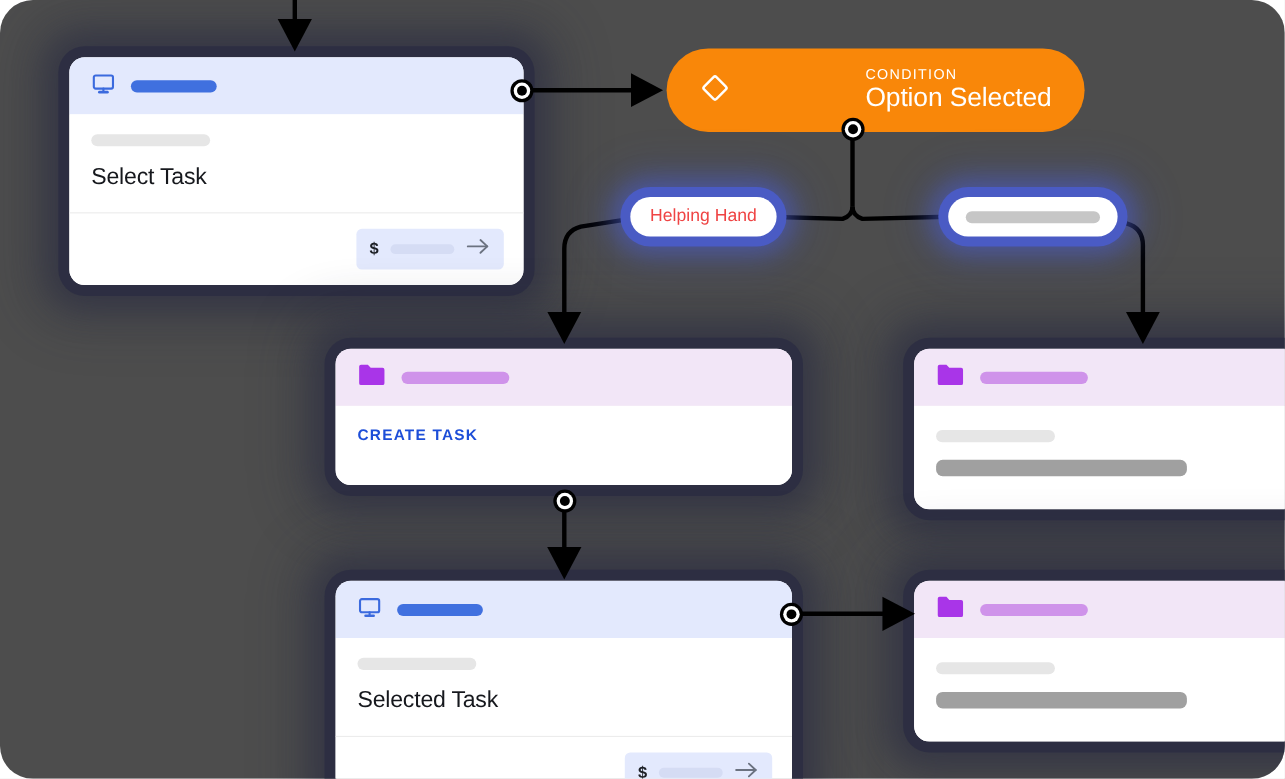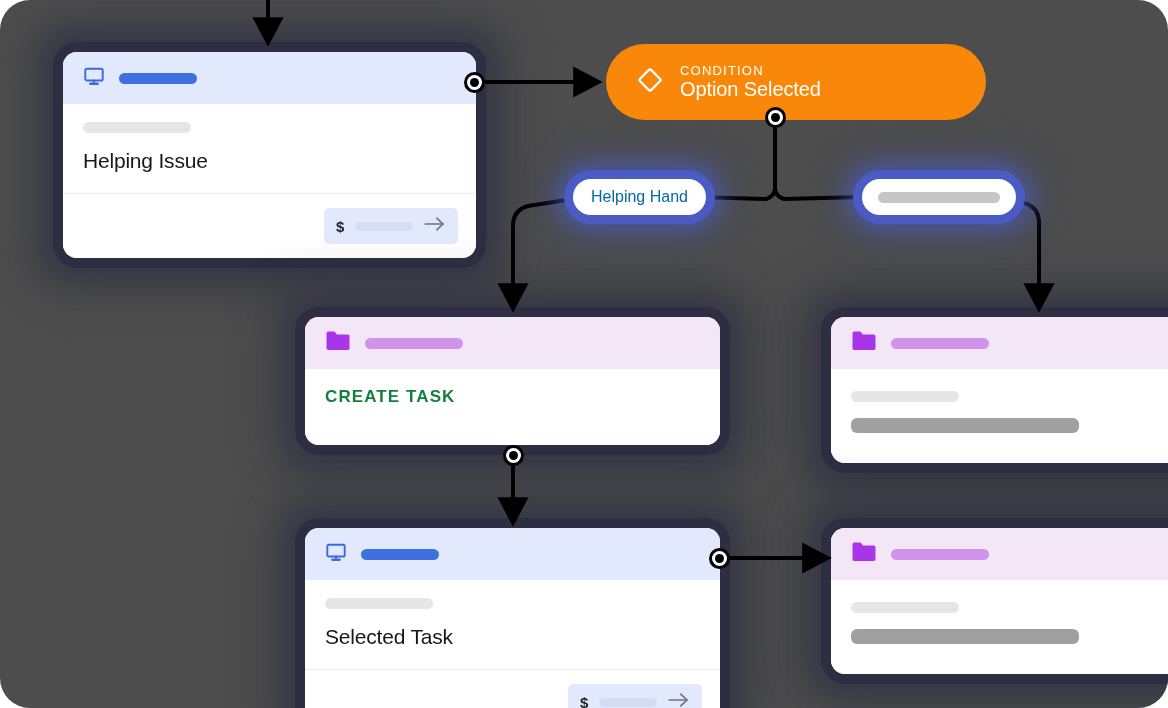--- a/index.html
+++ b/index.html
@@ -69,24 +69,24 @@
   }
 
   .skel {
     border-radius: 6px;
     background: #e6e6e6;
   }
   .skel-sub   { height: 11px; width: 108px; margin-bottom: 16px; }
   .skel-title { height: 15px; width: 228px; background: #a0a0a0; }
 
   .eyebrow {
-    font-size: 17px;
+    font-size: 14px;
     letter-spacing: 1.1px;
     font-weight: 700;
-    color: #15803d;
+    color: #1d4ed8;
     text-transform: uppercase;
     margin-bottom: 12px;
   }
   .node-title {
     font-size: 21px;
     font-weight: 400;
     color: #16181d;
     letter-spacing: -0.2px;
   }
 
@@ -122,30 +122,31 @@
   .condition {
     position: absolute;
     display: flex;
     align-items: center;
     gap: 16px;
     padding: 0 30px;
     height: 76px;
     border-radius: 38px;
     background: #f98709;
     z-index: 2;
+    justify-content: space-between;
   }
   .cond-text { display: flex; flex-direction: column; line-height: 1.12; }
   .cond-eyebrow {
     font-size: 13px;
     letter-spacing: 1.2px;
     color: #ffffff;
     text-transform: uppercase;
   }
   .cond-title {
-    font-size: 20px;
+    font-size: 24px;
     color: #ffffff;
     font-weight: 400;
     letter-spacing: -0.1px;
   }
 
   
   .branch {
     position: absolute;
     display: flex;
     align-items: center;
@@ -153,21 +154,21 @@
     height: 36px;
     border-radius: 18px;
     background: #ffffff;
     box-shadow: 0 0 0 9px #4a5bc4,
                 0 0 20px 16px rgba(74,91,196,0.55),
                 0 0 36px 26px rgba(74,91,196,0.22);
     z-index: 4;
   }
   .branch-label {
     font-size: 16px;
-    color: #0369a1;
+    color: #ef4444;
     white-space: nowrap;
     padding: 0 18px;
   }
   .branch-skel {
     height: 11px;
     width: 122px;
     border-radius: 6px;
     background: #c6c6c6;
     margin: 0 16px;
   }
@@ -237,21 +238,21 @@
         <svg width="22" height="22" viewBox="0 0 24 24" fill="none" stroke="#3b6ade" stroke-width="2.1" stroke-linecap="round" stroke-linejoin="round">
           <rect x="2.5" y="4" width="19" height="13" rx="1.8"></rect>
           <line x1="12" y1="17" x2="12" y2="20"></line>
           <line x1="8" y1="20.5" x2="16" y2="20.5" stroke-width="2.6"></line>
         </svg>
       </span>
       <span class="hdr-bar"></span>
     </div>
     <div class="node-body">
       <div class="skel skel-sub"></div>
-      <div class="node-title">Helping Issue</div>
+      <div class="node-title">Select Task</div>
     </div>
     <div class="node-footer">
       <div class="money-field">
         <span class="money-sign">$</span>
         <span class="money-skel"></span>
         <span>
           <svg width="22" height="16" viewBox="0 0 24 18" fill="none" stroke="#6b7280" stroke-width="1.9" stroke-linecap="round" stroke-linejoin="round">
             <line x1="1" y1="9" x2="21" y2="9"></line>
             <polyline points="14,2.5 21,9 14,15.5"></polyline>
           </svg>

